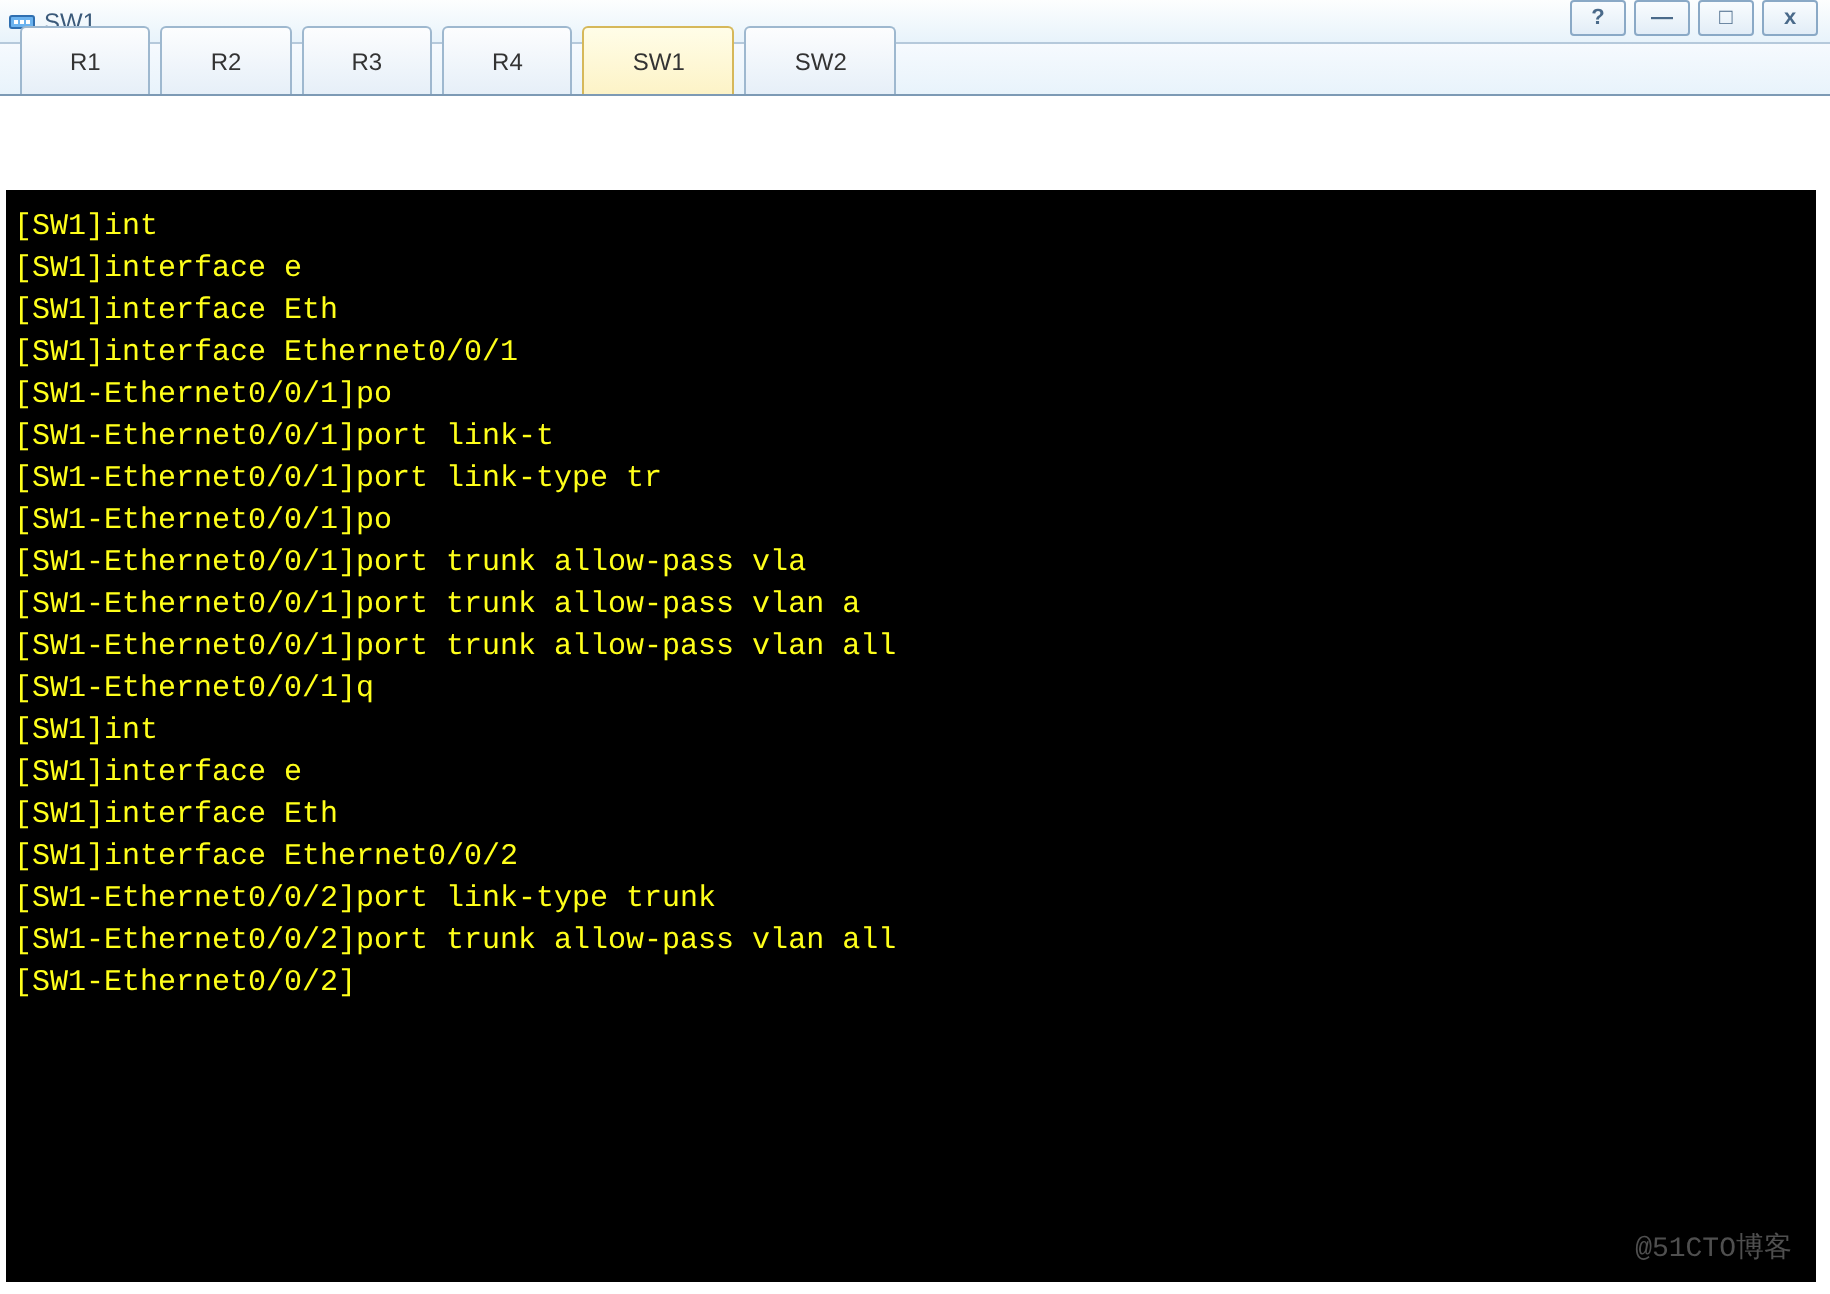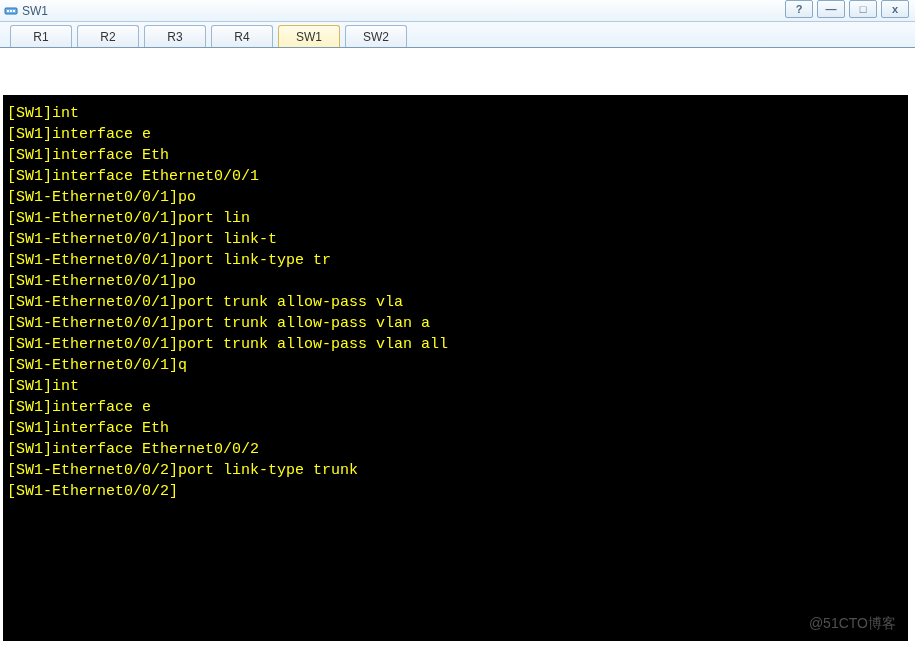--- a/index.html
+++ b/index.html
@@ -56,23 +56,23 @@
     .tab-strip {
       height: 26px;
       background: linear-gradient(to bottom, #f6fafe 0%, #e8f3fb 100%);
       display: flex;
       align-items: flex-end;
       padding: 2px 10px 0 10px;
       border-bottom: 1px solid #7d9ab5;
     }
     .tab {
       min-width: 62px;
-      height: 22px;
+      height: 34px;
       margin-right: 5px;
-      padding: 0 4px;
+      padding: 0 24px;
       border: 1px solid #9eb8cf;
       border-bottom: none;
       border-radius: 3px 3px 0 0;
       background: linear-gradient(to bottom, #fcfdfe, #e6eff8);
       display: flex;
       align-items: center;
       justify-content: center;
       font-size: 12px;
       color: #333;
       cursor: pointer;
@@ -101,21 +101,21 @@
       line-height: 21px;
       white-space: pre;
     }
     .watermark {
       position: absolute;
       bottom: 8px;
       right: 12px;
       color: #6a6a6a;
       font-size: 14px;
       opacity: 0.75;
-      font-family: Liberation Sans, sans-serif;
+      font-family: Liberation Mono, monospace;
     }
   </style>
 </head>
 <body>
 
 <div class="title-bar">
   <span class="title-icon">
     <svg width="14" height="14" viewBox="0 0 14 14">
         <rect x="1" y="4" width="12" height="6" rx="1" fill="#6bb3ef" stroke="#2f6fb0" stroke-width="1"></rect>
         <rect x="3" y="6" width="2" height="2" fill="#fff"></rect>
@@ -141,28 +141,28 @@
   <div class="tab active">SW1</div>
   <div class="tab">SW2</div>
 </div>
 
 <div class="terminal">
   <div class="term-line">[SW1]int</div>
   <div class="term-line">[SW1]interface e</div>
   <div class="term-line">[SW1]interface Eth</div>
   <div class="term-line">[SW1]interface Ethernet0/0/1</div>
   <div class="term-line">[SW1-Ethernet0/0/1]po</div>
-  <div class="term-line">[SW1-Ethernet0/0/1]port lin</div>
   <div class="term-line">[SW1-Ethernet0/0/1]port link-t</div>
   <div class="term-line">[SW1-Ethernet0/0/1]port link-type tr</div>
   <div class="term-line">[SW1-Ethernet0/0/1]po</div>
   <div class="term-line">[SW1-Ethernet0/0/1]port trunk allow-pass vla</div>
   <div class="term-line">[SW1-Ethernet0/0/1]port trunk allow-pass vlan a</div>
   <div class="term-line">[SW1-Ethernet0/0/1]port trunk allow-pass vlan all</div>
   <div class="term-line">[SW1-Ethernet0/0/1]q</div>
   <div class="term-line">[SW1]int</div>
   <div class="term-line">[SW1]interface e</div>
   <div class="term-line">[SW1]interface Eth</div>
   <div class="term-line">[SW1]interface Ethernet0/0/2</div>
   <div class="term-line">[SW1-Ethernet0/0/2]port link-type trunk</div>
+  <div class="term-line">[SW1-Ethernet0/0/2]port trunk allow-pass vlan all</div>
   <div class="term-line">[SW1-Ethernet0/0/2]</div>
   <div class="watermark">@51CTO博客</div>
 </div>
 
 </body></html>

